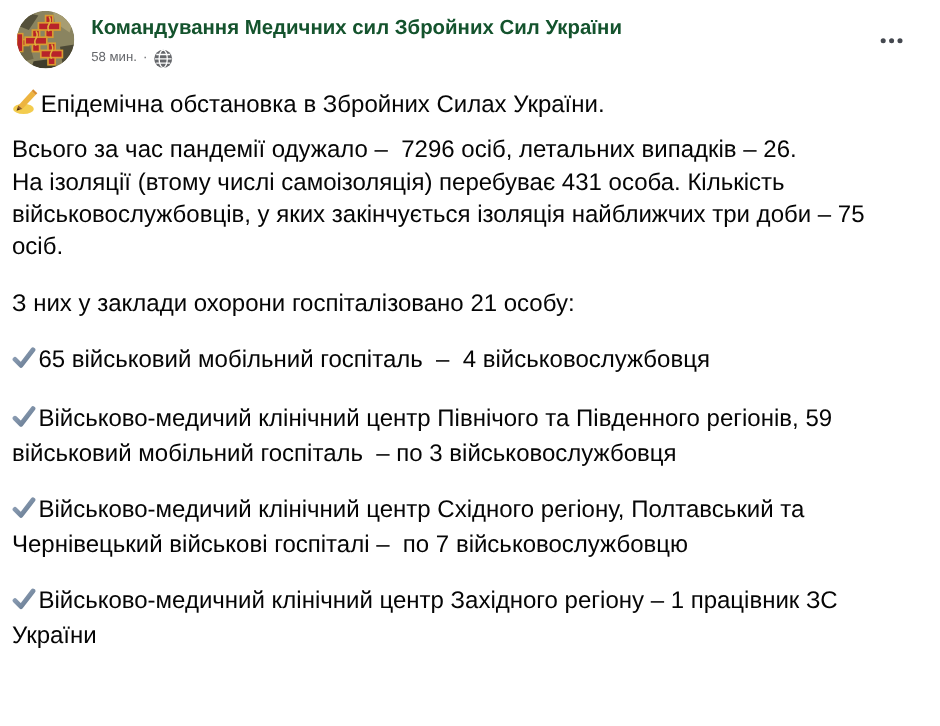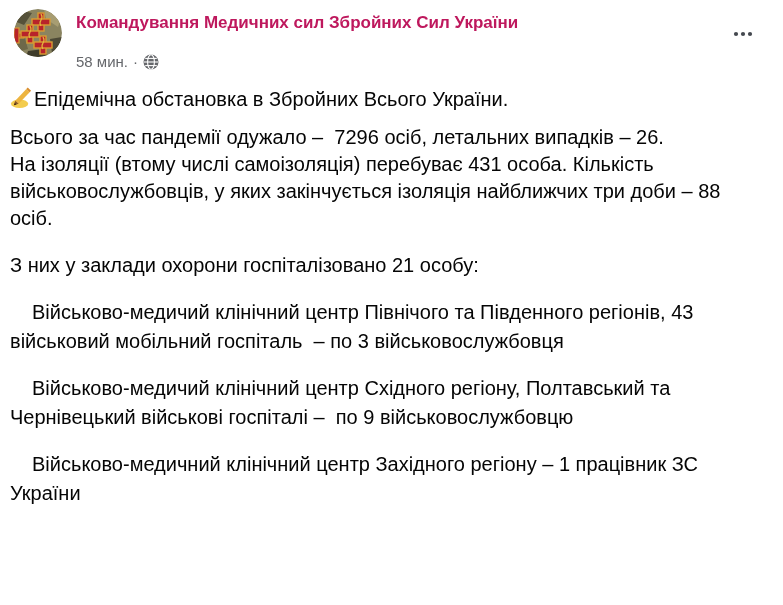--- a/index.html
+++ b/index.html
@@ -8,22 +8,22 @@
     font-family:"Liberation Sans", sans-serif; color:#050505;
     -webkit-font-smoothing:antialiased;
   }
   .post { width:783px; height:605px; background:#fff; position:relative; }
 
   
   .post-header { display:flex; align-items:flex-start; padding:9px 16px 0 14px; position:relative; }
   .avatar { width:48px; height:48px; border-radius:50%; overflow:hidden; flex:0 0 48px; cursor:pointer; box-shadow:0 0 0 1px rgba(0,0,0,.08) inset; }
   .avatar svg { display:block; }
   .header-text { margin-left:14px; padding-top:3px; min-width:0; }
-  .page-name { font-size:17px; font-weight:700; line-height:22px; color:#be185d; cursor:pointer; }
-  .meta { display:flex; align-items:center; gap:5px; font-size:15px; color:#65676b; margin-top:18px; line-height:19px; }
+  .page-name { font-size:17px; font-weight:700; line-height:22px; color:#14532d; cursor:pointer; }
+  .meta { display:flex; align-items:center; gap:5px; font-size:11px; color:#65676b; margin-top:5px; line-height:19px; }
   .meta .ts { cursor:pointer; }
   .meta .sep { color:#65676b; }
   .globe { display:inline-flex; margin-top:1px; }
   .menu-btn { position:absolute; right:28px; top:22px; width:24px; height:24px; display:flex; align-items:center; justify-content:center; border-radius:50%; cursor:pointer; }
 
   
   .post-body { padding:15px 12px 0 10px; font-size:20px; line-height:27px; color:#050505; }
   .para { margin:0 0 8px 0; white-space:pre-wrap; }
   .para:last-child { margin-bottom:0; }
   .intro-icon { display:inline-block; vertical-align:-3px; margin-right:1px; }
@@ -104,43 +104,52 @@
 
   <div class="post-body">
 
     <p class="para"><span class="intro-icon"><svg width="23" height="23" viewBox="0 0 24 24">
         <ellipse cx="10" cy="18.5" rx="9" ry="4.5" fill="#f3cc4e"></ellipse>
         <path d="M6 20 q-3-1.5 -1-3.5 l2 2 z" fill="#e8b33d"></path>
         <polygon points="5.5,15.5 17,3 20.5,6.5 9,18.5" fill="#edb440"></polygon>
         <polygon points="17,3 20.5,6.5 22,5 18.5,1.5" fill="#d98d2e"></polygon>
         <polygon points="5.5,15.5 9,18.5 4,20 " fill="#8a5a2b"></polygon>
         <polygon points="5.2,17.8 6.8,19.3 4,20" fill="#42290f"></polygon>
-      </svg></span><span>Епідемічна обстановка в Збройних Всього України.</span></p>
+      </svg></span><span>Епідемічна обстановка в Збройних Силах України.</span></p>
 
 
     <p class="para">Всього за час пандемії одужало –  7296 осіб, летальних випадків – 26.
 На ізоляції (втому числі самоізоляція) перебуває 431 особа. Кількість
-військовослужбовців, у яких закінчується ізоляція найближчих три доби – 88
+військовослужбовців, у яких закінчується ізоляція найближчих три доби – 75
 осіб.</p>
 
 
     <div class="list-block">
       <div class="list-item">З них у заклади охорони госпіталізовано 21 особу:</div>
 
+      <div class="list-item"><span class="check"><svg width="20" height="20" viewBox="0 0 20 20">
+              <defs>
+                <linearGradient id="cg0" x1="0" y1="0" x2="1" y2="1">
+                  <stop offset="0" stop-color="#96a7bd"></stop>
+                  <stop offset="1" stop-color="#64788f"></stop>
+                </linearGradient>
+              </defs>
+              <path d="M2.5 11.5 L7.5 16.5 L17.5 3.5" fill="none" stroke="url(#cg0)" stroke-width="4" stroke-linecap="round" stroke-linejoin="round"></path>
+            </svg></span><span>65 військовий мобільний госпіталь  –  4 військовослужбовця</span></div>
 
       <div class="list-item"><span class="check"><svg width="20" height="20" viewBox="0 0 20 20">
               <path d="M2.5 11.5 L7.5 16.5 L17.5 3.5" fill="none" stroke="url(#cg0)" stroke-width="4" stroke-linecap="round" stroke-linejoin="round"></path>
-            </svg></span><span>Військово-медичий клінічний центр Північого та Південного регіонів, 43
+            </svg></span><span>Військово-медичий клінічний центр Північого та Південного регіонів, 59
 військовий мобільний госпіталь  – по 3 військовослужбовця</span></div>
 
 
       <div class="list-item"><span class="check"><svg width="20" height="20" viewBox="0 0 20 20">
               <path d="M2.5 11.5 L7.5 16.5 L17.5 3.5" fill="none" stroke="url(#cg0)" stroke-width="4" stroke-linecap="round" stroke-linejoin="round"></path>
             </svg></span><span>Військово-медичий клінічний центр Східного регіону, Полтавський та
-Чернівецький військові госпіталі –  по 9 військовослужбовцю</span></div>
+Чернівецький військові госпіталі –  по 7 військовослужбовцю</span></div>
 
       <div class="list-item"><span class="check"><svg width="20" height="20" viewBox="0 0 20 20">
               <path d="M2.5 11.5 L7.5 16.5 L17.5 3.5" fill="none" stroke="url(#cg0)" stroke-width="4" stroke-linecap="round" stroke-linejoin="round"></path>
             </svg></span><span>Військово-медичний клінічний центр Західного регіону – 1 працівник ЗС
 України</span></div>
     </div>
 
   </div>
 </div>
 

